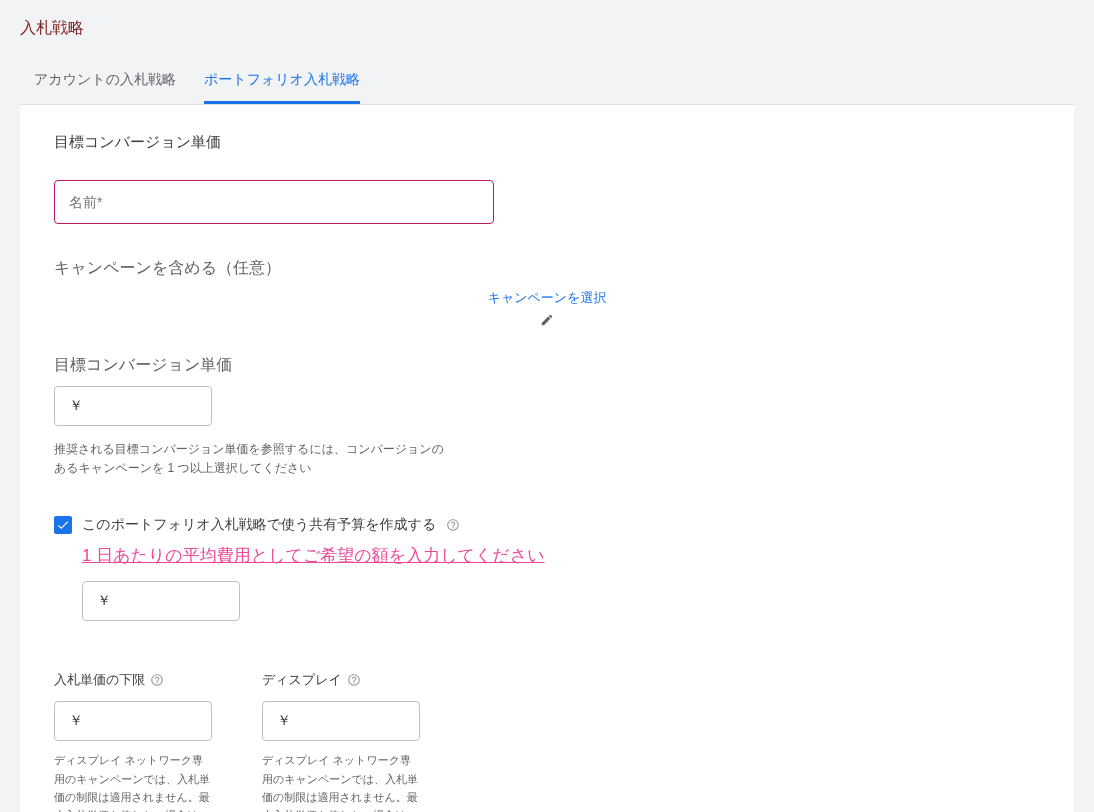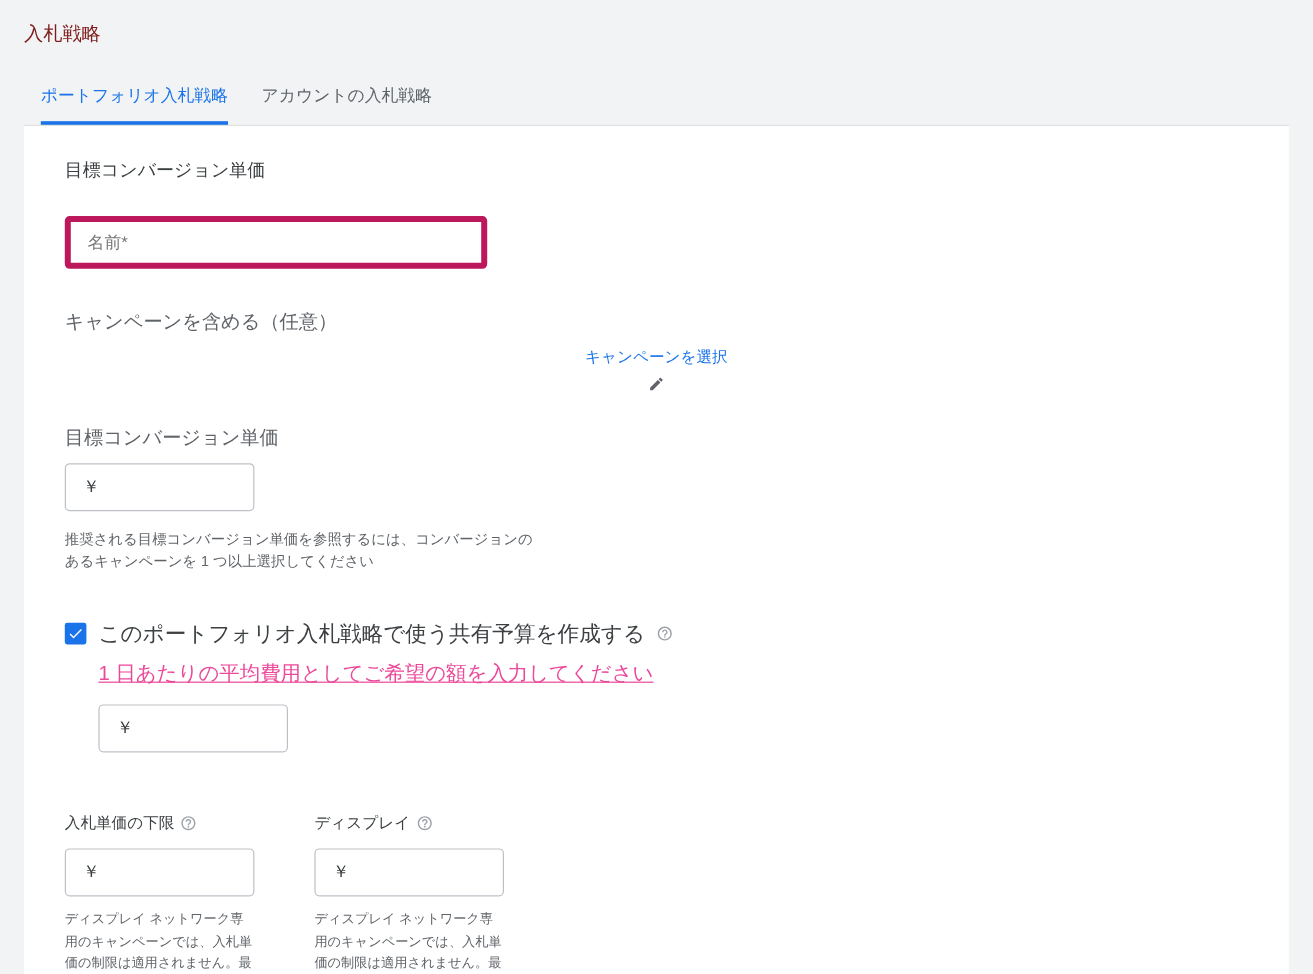--- a/index.html
+++ b/index.html
@@ -46,28 +46,28 @@
       margin: 0 20px 20px 20px;
       padding: 28px 34px;
     }
     .section-title {
       font-size: 15px;
       font-weight: 400;
       color: #3c4043;
       margin-bottom: 28px;
     }
     .text-input {
-      border: 5px solid #be185d;
+      border: 1px solid #be185d;
       border-radius: 4px;
       height: 44px;
       padding: 0 14px;
       font-size: 14px;
       color: #5f6368;
       background: #fff;
-      width: 352px;
+      width: 440px;
       display: block;
     }
     .text-input::placeholder {
       color: #757575;
     }
     .field-block {
       margin-bottom: 28px;
     }
     .field-label {
       font-size: 16px;
@@ -146,21 +146,21 @@
       justify-content: center;
       cursor: pointer;
       flex-shrink: 0;
     }
     .checkbox svg {
       fill: #fff;
       width: 14px;
       height: 14px;
     }
     .checkbox-label {
-      font-size: 18px;
+      font-size: 14px;
       color: #3c4043;
     }
     .help-icon {
       width: 14px;
       height: 14px;
       fill: #9aa0a6;
       cursor: pointer;
       vertical-align: middle;
     }
     .indented {
@@ -188,22 +188,22 @@
     .section-gap {
       margin-top: 34px;
     }
   </style>
 </head>
 <body>
 
 <div class="header">
   <h1 class="page-title">入札戦略</h1>
   <div class="tabs">
+    <div class="tab">アカウントの入札戦略</div>
     <div class="tab active">ポートフォリオ入札戦略</div>
-    <div class="tab">アカウントの入札戦略</div>
   </div>
 </div>
 
 <div class="content-panel">
 
   <div class="section-title">目標コンバージョン単価</div>
 
   <div class="field-block">
     <input type="text" class="text-input" placeholder="名前*" style="">
   </div>

